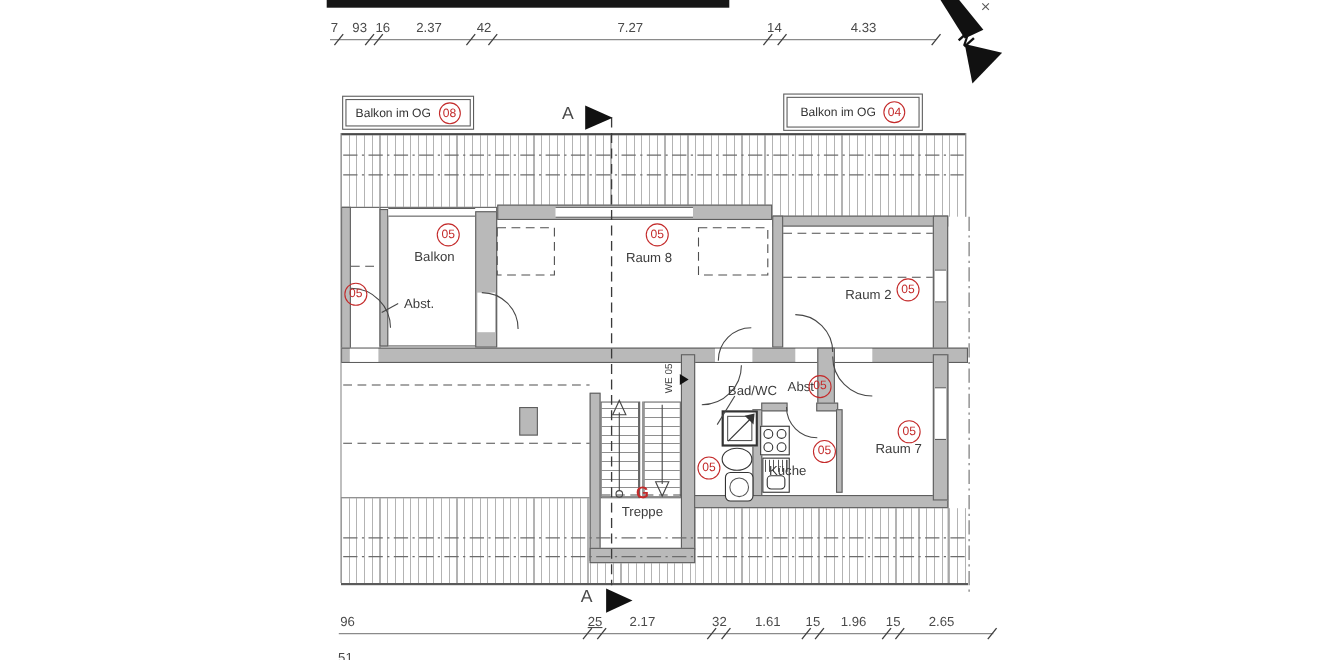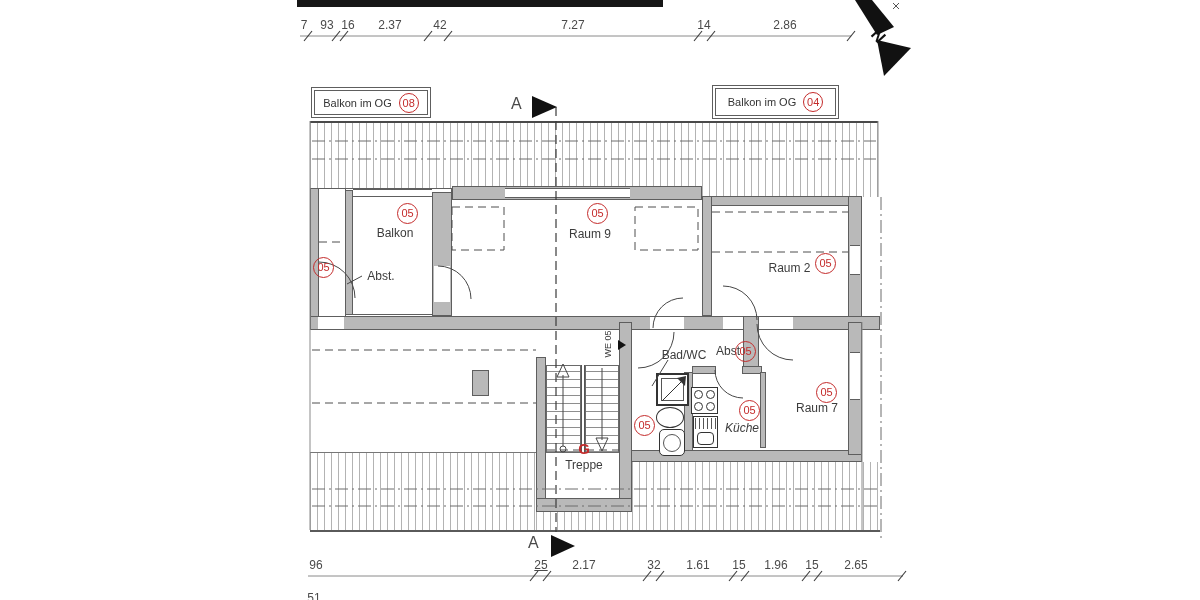--- a/index.html
+++ b/index.html
@@ -203,46 +203,46 @@
   <div class="seclbl" style="left:511px;top:95px;">A</div>
   <div class="seclbl" style="left:528px;top:534px;">A</div>
 
   <div class="abs" style="left:866px;top:26px;width:22px;height:22px;font-size:17px;font-weight:bold;color:#111;
               text-align:center;transform:rotate(48deg);">N</div>
 
   <div class="lbl" style="left:365px;top:226px;width:60px;">Balkon</div>
   <div class="badge" style="left:397px;top:203px;">05</div>
   <div class="lbl" style="left:360px;top:269px;width:42px;">Abst.</div>
   <div class="badge" style="left:313px;top:257px;">05</div>
-  <div class="lbl" style="left:558px;top:227px;width:64px;">Raum 9</div>
+  <div class="lbl" style="left:558px;top:227px;width:64px;">Raum 8</div>
   <div class="badge" style="left:587px;top:203px;">05</div>
   <div class="lbl" style="left:762px;top:261px;width:55px;">Raum 2</div>
   <div class="badge" style="left:815px;top:253px;">05</div>
   <div class="lbl" style="left:788px;top:401px;width:58px;">Raum 7</div>
   <div class="badge" style="left:816px;top:382px;">05</div>
   <div class="lbl" style="left:653px;top:348px;width:62px;">Bad/WC</div>
   <div class="badge" style="left:634px;top:415px;">05</div>
   <div class="lbl" style="left:712px;top:344px;width:32px;">Abst</div>
   <div class="badge" style="left:735px;top:341px;">05</div>
-  <div class="lbl" style="left:718px;top:421px;width:48px;font-style:italic;">Küche</div>
+  <div class="lbl" style="left:692px;top:421px;width:48px;">Küche</div>
   <div class="badge" style="left:739px;top:400px;">05</div>
 
   <div class="lbl" style="left:570px;top:440px;width:28px;font-size:15px;font-weight:bold;color:#c42b2b;">G</div>
   <div class="lbl" style="left:556px;top:458px;width:56px;">Treppe</div>
 
   <div class="lbl" style="left:588px;top:339px;width:40px;font-size:9px;transform:rotate(-90deg);">WE 05</div>
 
   <div class="dim" style="left:282px;top:18px;">7</div>
   <div class="dim" style="left:305px;top:18px;">93</div>
   <div class="dim" style="left:326px;top:18px;">16</div>
   <div class="dim" style="left:368px;top:18px;">2.37</div>
   <div class="dim" style="left:418px;top:18px;">42</div>
   <div class="dim" style="left:551px;top:18px;">7.27</div>
   <div class="dim" style="left:682px;top:18px;">14</div>
-  <div class="dim" style="left:763px;top:18px;">2.86</div>
+  <div class="dim" style="left:763px;top:18px;">4.33</div>
 
   <div class="dim" style="left:294px;top:558px;">96</div>
   <div class="dim" style="left:519px;top:558px;text-decoration:underline;">25</div>
   <div class="dim" style="left:562px;top:558px;">2.17</div>
   <div class="dim" style="left:632px;top:558px;">32</div>
   <div class="dim" style="left:676px;top:558px;">1.61</div>
   <div class="dim" style="left:717px;top:558px;">15</div>
   <div class="dim" style="left:754px;top:558px;">1.96</div>
   <div class="dim" style="left:790px;top:558px;">15</div>
   <div class="dim" style="left:834px;top:558px;text-align:center;">2.65</div>

